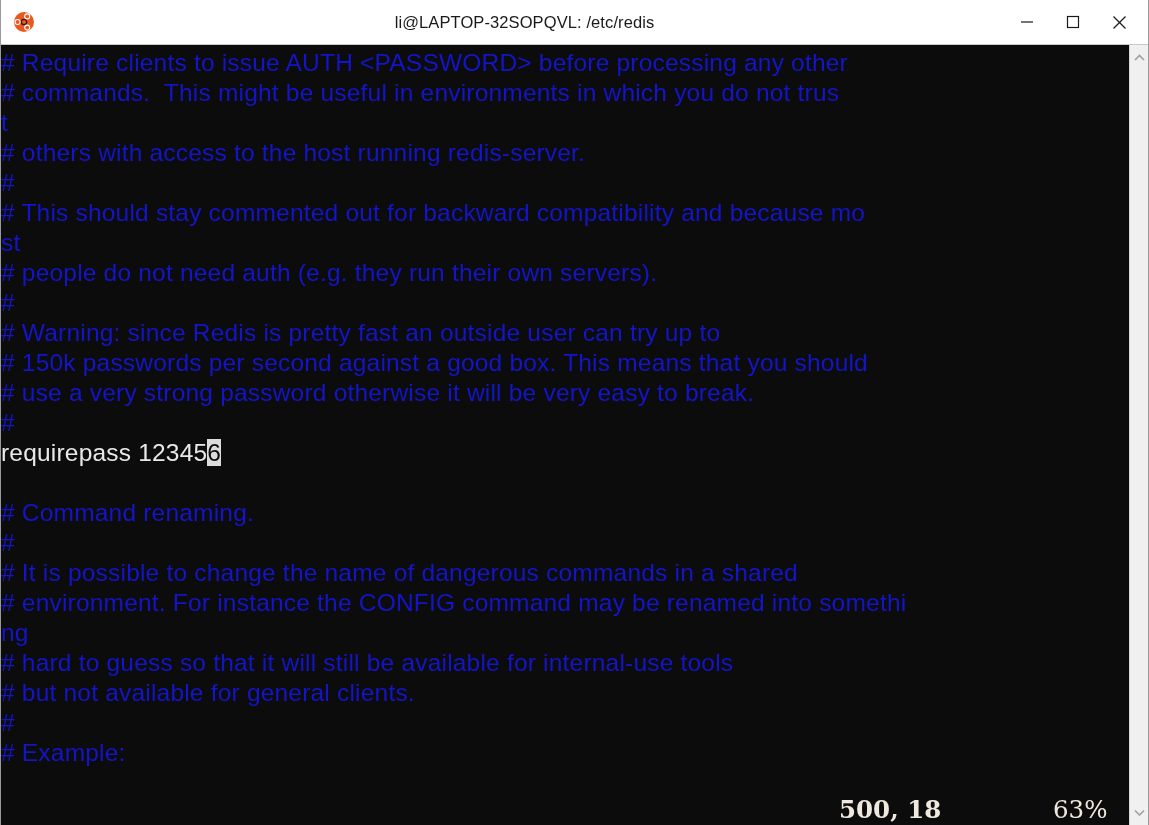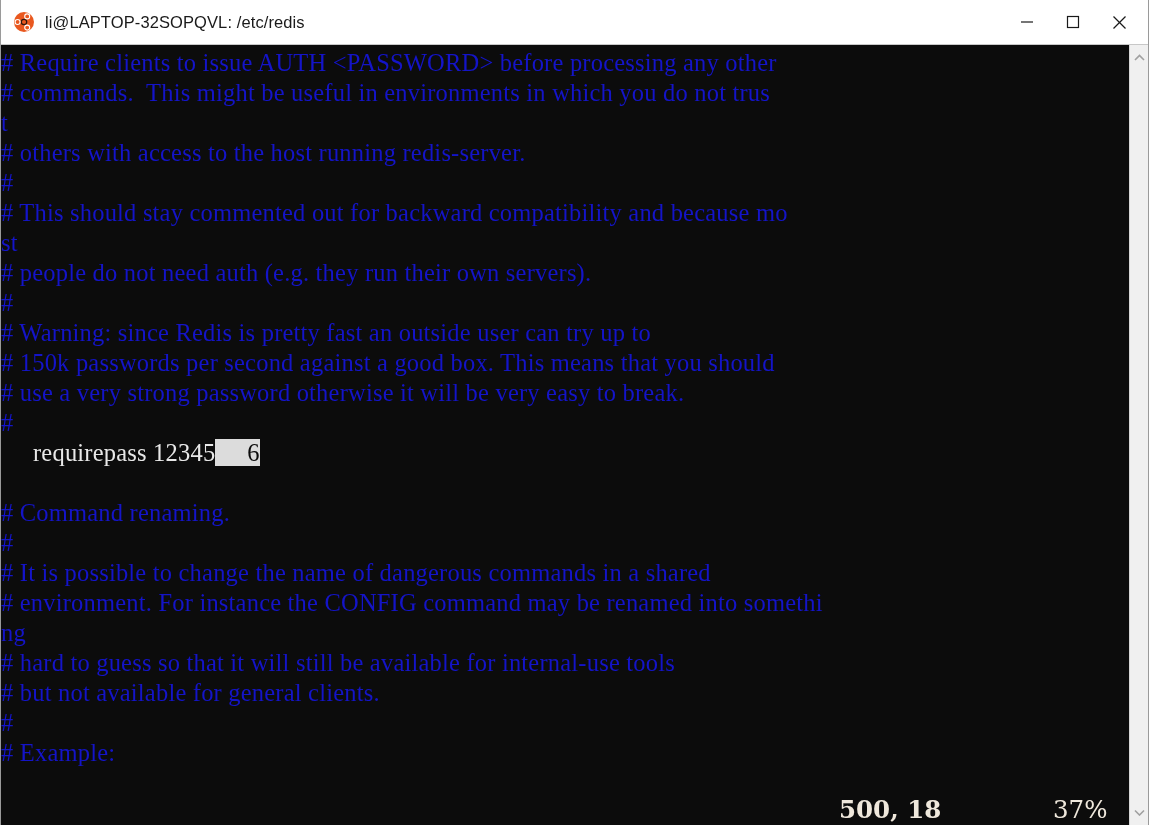--- a/index.html
+++ b/index.html
@@ -46,20 +46,21 @@
     flex: 0 0 auto;
     position: relative;
   }
   #title-text {
     font-size: 16.5px;
     color: #1a1a1a;
     font-family: "Liberation Sans", sans-serif;
     letter-spacing: 0.1px;
     white-space: nowrap;
     flex: 1 1 auto;
+    text-align: center;
   }
   .winbtn {
     width: 46px;
     height: 44px;
     flex: 0 0 auto;
     display: flex;
     align-items: center;
     justify-content: center;
     background: transparent;
   }
@@ -73,32 +74,32 @@
     width: 1130px;
     height: 780px;
     background: #0c0c0c;
     overflow: hidden;
   }
   #screen {
     position: absolute;
     left: 0;
     top: 3px;
     width: 1130px;
-    font-family: Liberation Serif, serif;
+    font-family: Liberation Sans, sans-serif;
     font-size: 24.5px;
     line-height: 30px;
     white-space: pre;
     letter-spacing: 0.2px;
   }
   .row {
     height: 30px;
     white-space: pre;
   }
   .c-comment { color: #1414c8; }
-  .c-text    { color: #e8e8e8; padding-left: 32px; }
+  .c-text    { color: #e8e8e8; }
   .cursor {
     background: #dcdcdc;
     color: #0c0c0c;
   }
 
   #statusline {
     position: absolute;
     left: 0;
     bottom: 0;
     width: 1130px;
@@ -188,21 +189,21 @@
         <line x1="13.5" y1="1.5" x2="1.5" y2="13.5" stroke="#1a1a1a" stroke-width="1.2"></line>
       </svg>
     </div>
   </div>
 
   <div id="terminal">
     <div id="screen"><div class="row"><span class="c-comment"># Require clients to issue AUTH &lt;PASSWORD&gt; before processing any other</span></div><div class="row"><span class="c-comment"># commands.  This might be useful in environments in which you do not trus</span></div><div class="row"><span class="c-comment">t</span></div><div class="row"><span class="c-comment"># others with access to the host running redis-server.</span></div><div class="row"><span class="c-comment">#</span></div><div class="row"><span class="c-comment"># This should stay commented out for backward compatibility and because mo</span></div><div class="row"><span class="c-comment">st</span></div><div class="row"><span class="c-comment"># people do not need auth (e.g. they run their own servers).</span></div><div class="row"><span class="c-comment">#</span></div><div class="row"><span class="c-comment"># Warning: since Redis is pretty fast an outside user can try up to</span></div><div class="row"><span class="c-comment"># 150k passwords per second against a good box. This means that you should</span></div><div class="row"><span class="c-comment"># use a very strong password otherwise it will be very easy to break.</span></div><div class="row"><span class="c-comment">#</span></div><div class="row"><span class="c-text">requirepass 12345</span><span class="c-text cursor">6</span></div><div class="row"><span class="c-comment"></span></div><div class="row"><span class="c-comment"># Command renaming.</span></div><div class="row"><span class="c-comment">#</span></div><div class="row"><span class="c-comment"># It is possible to change the name of dangerous commands in a shared</span></div><div class="row"><span class="c-comment"># environment. For instance the CONFIG command may be renamed into somethi</span></div><div class="row"><span class="c-comment">ng</span></div><div class="row"><span class="c-comment"># hard to guess so that it will still be available for internal-use tools</span></div><div class="row"><span class="c-comment"># but not available for general clients.</span></div><div class="row"><span class="c-comment">#</span></div><div class="row"><span class="c-comment"># Example:</span></div></div>
 
     <div id="statusline">
       <span id="ruler-pos">500, 18</span>
-      <span id="ruler-pct">37%</span>
+      <span id="ruler-pct">63%</span>
     </div>
   </div>
 
   <div id="scrollbar">
     <div class="sb-arrow" id="sb-up">
       <svg width="11" height="7" viewBox="0 0 11 7">
         <polyline points="1,6 5.5,1.5 10,6" fill="none" stroke="#a0a0a0" stroke-width="1.6"></polyline>
       </svg>
     </div>
     <div id="sb-track"></div>

